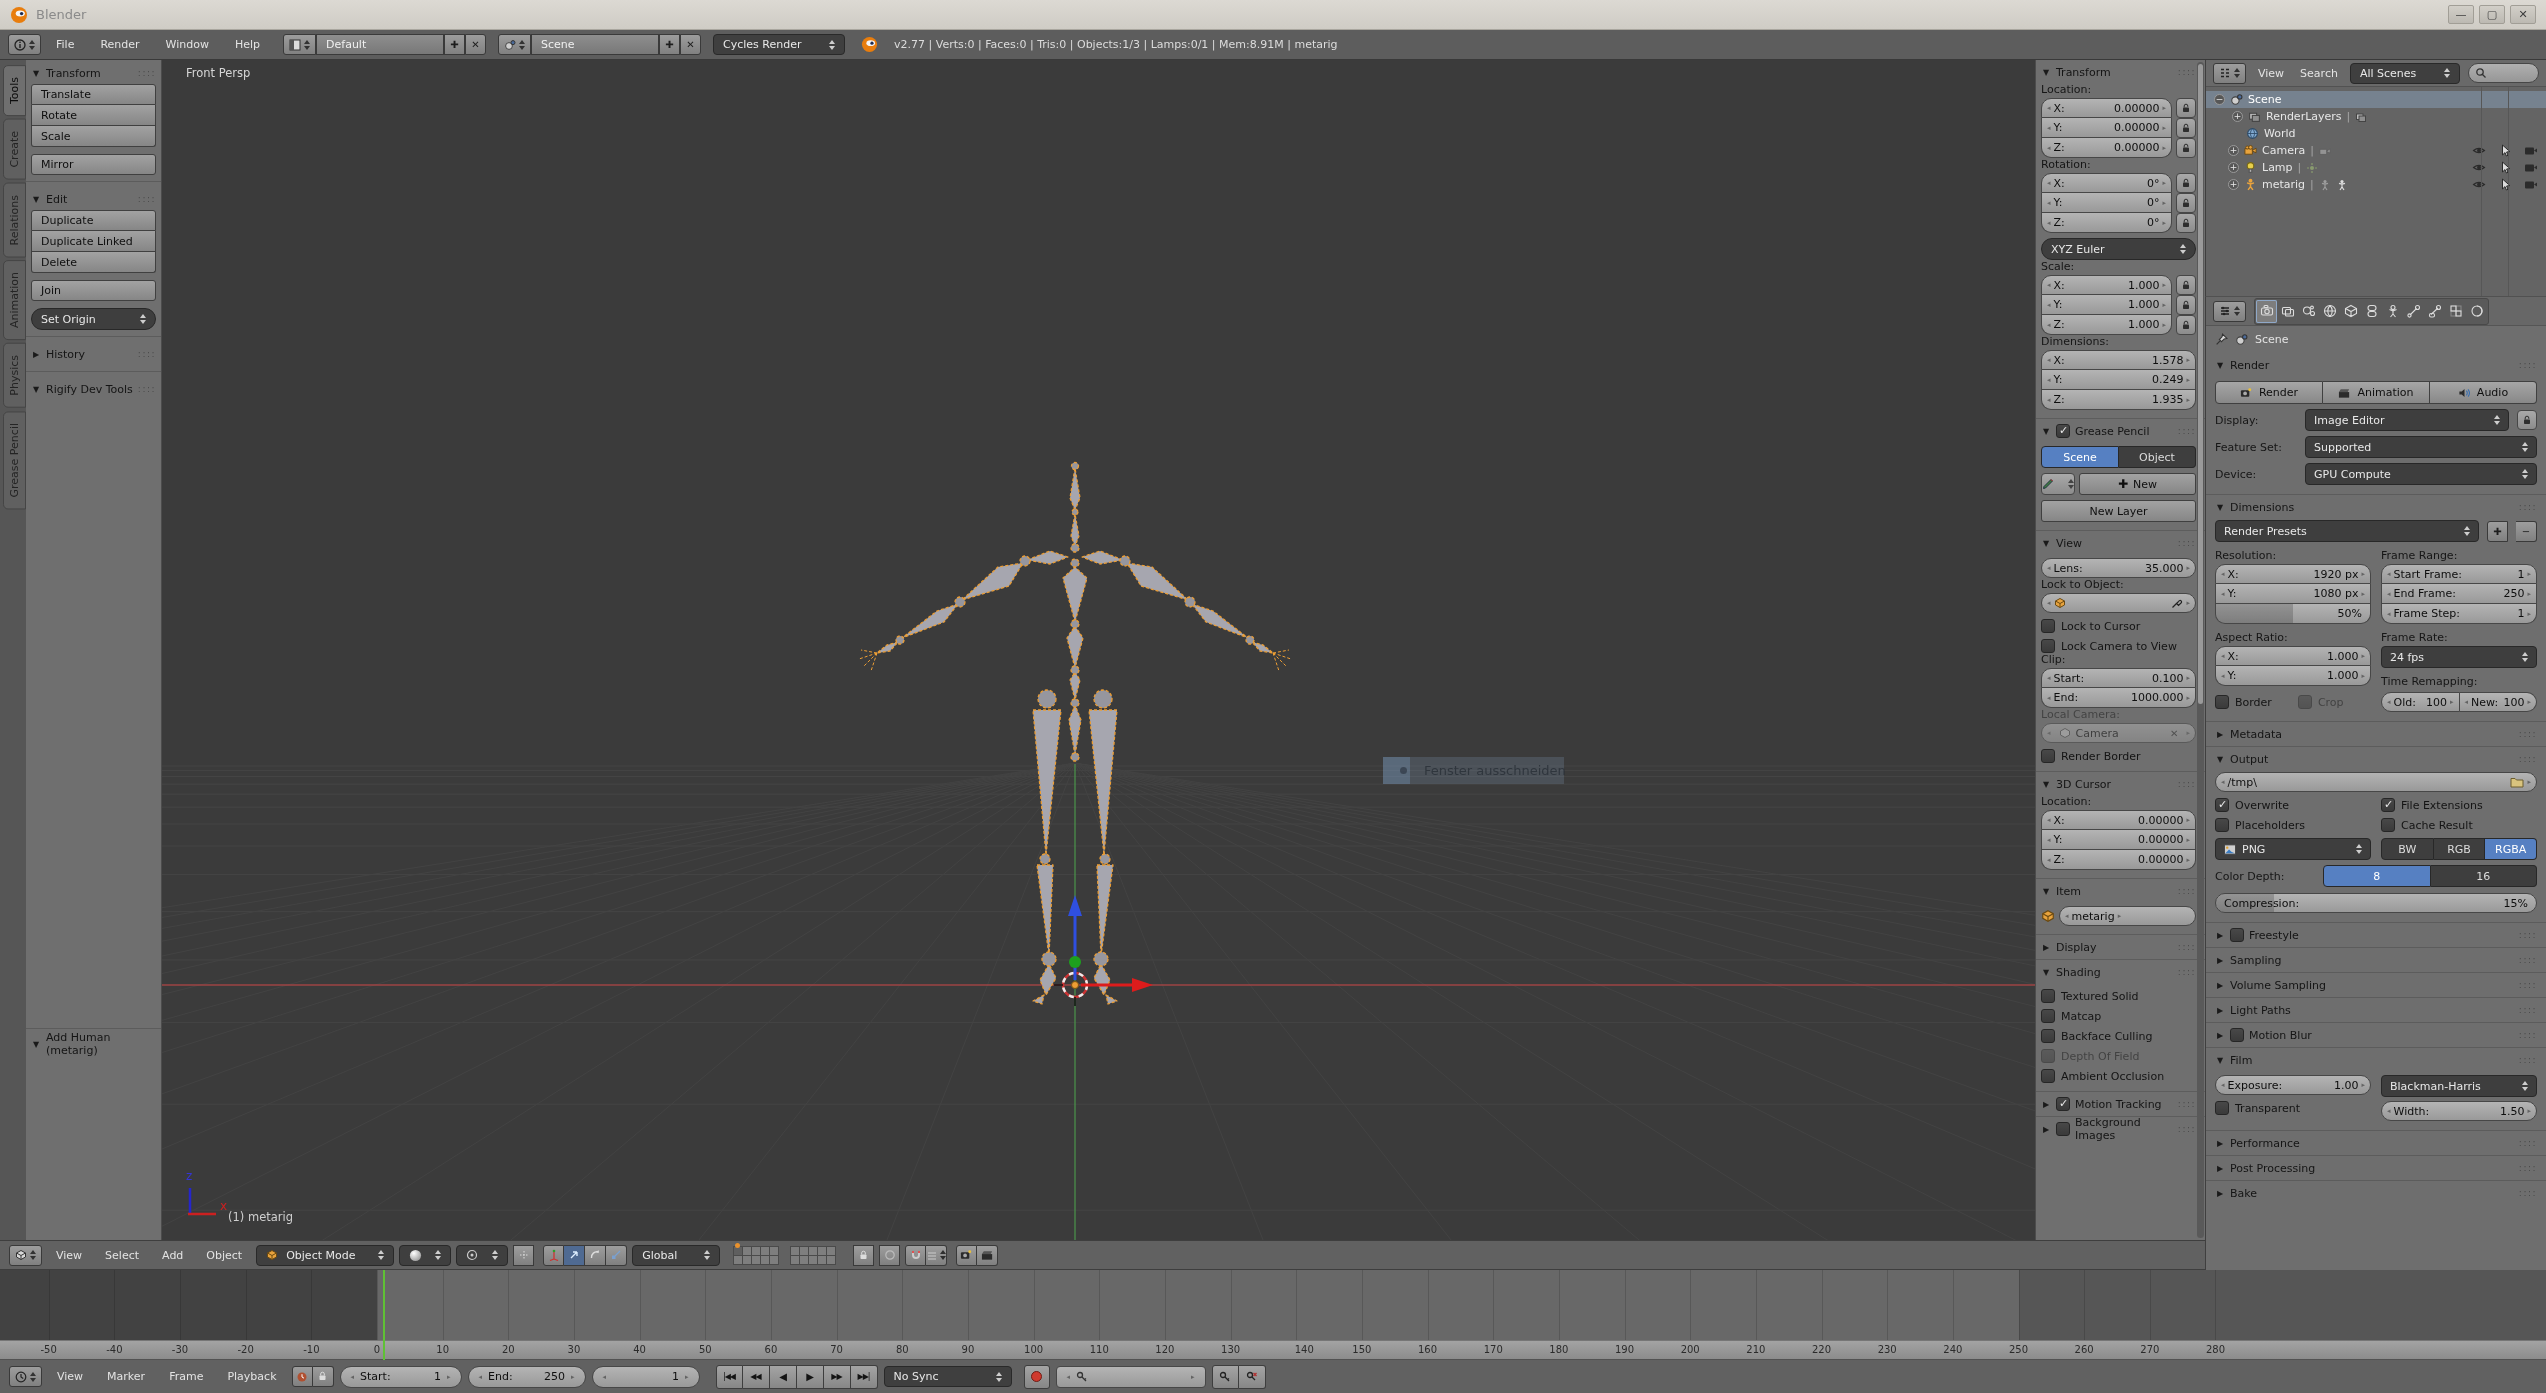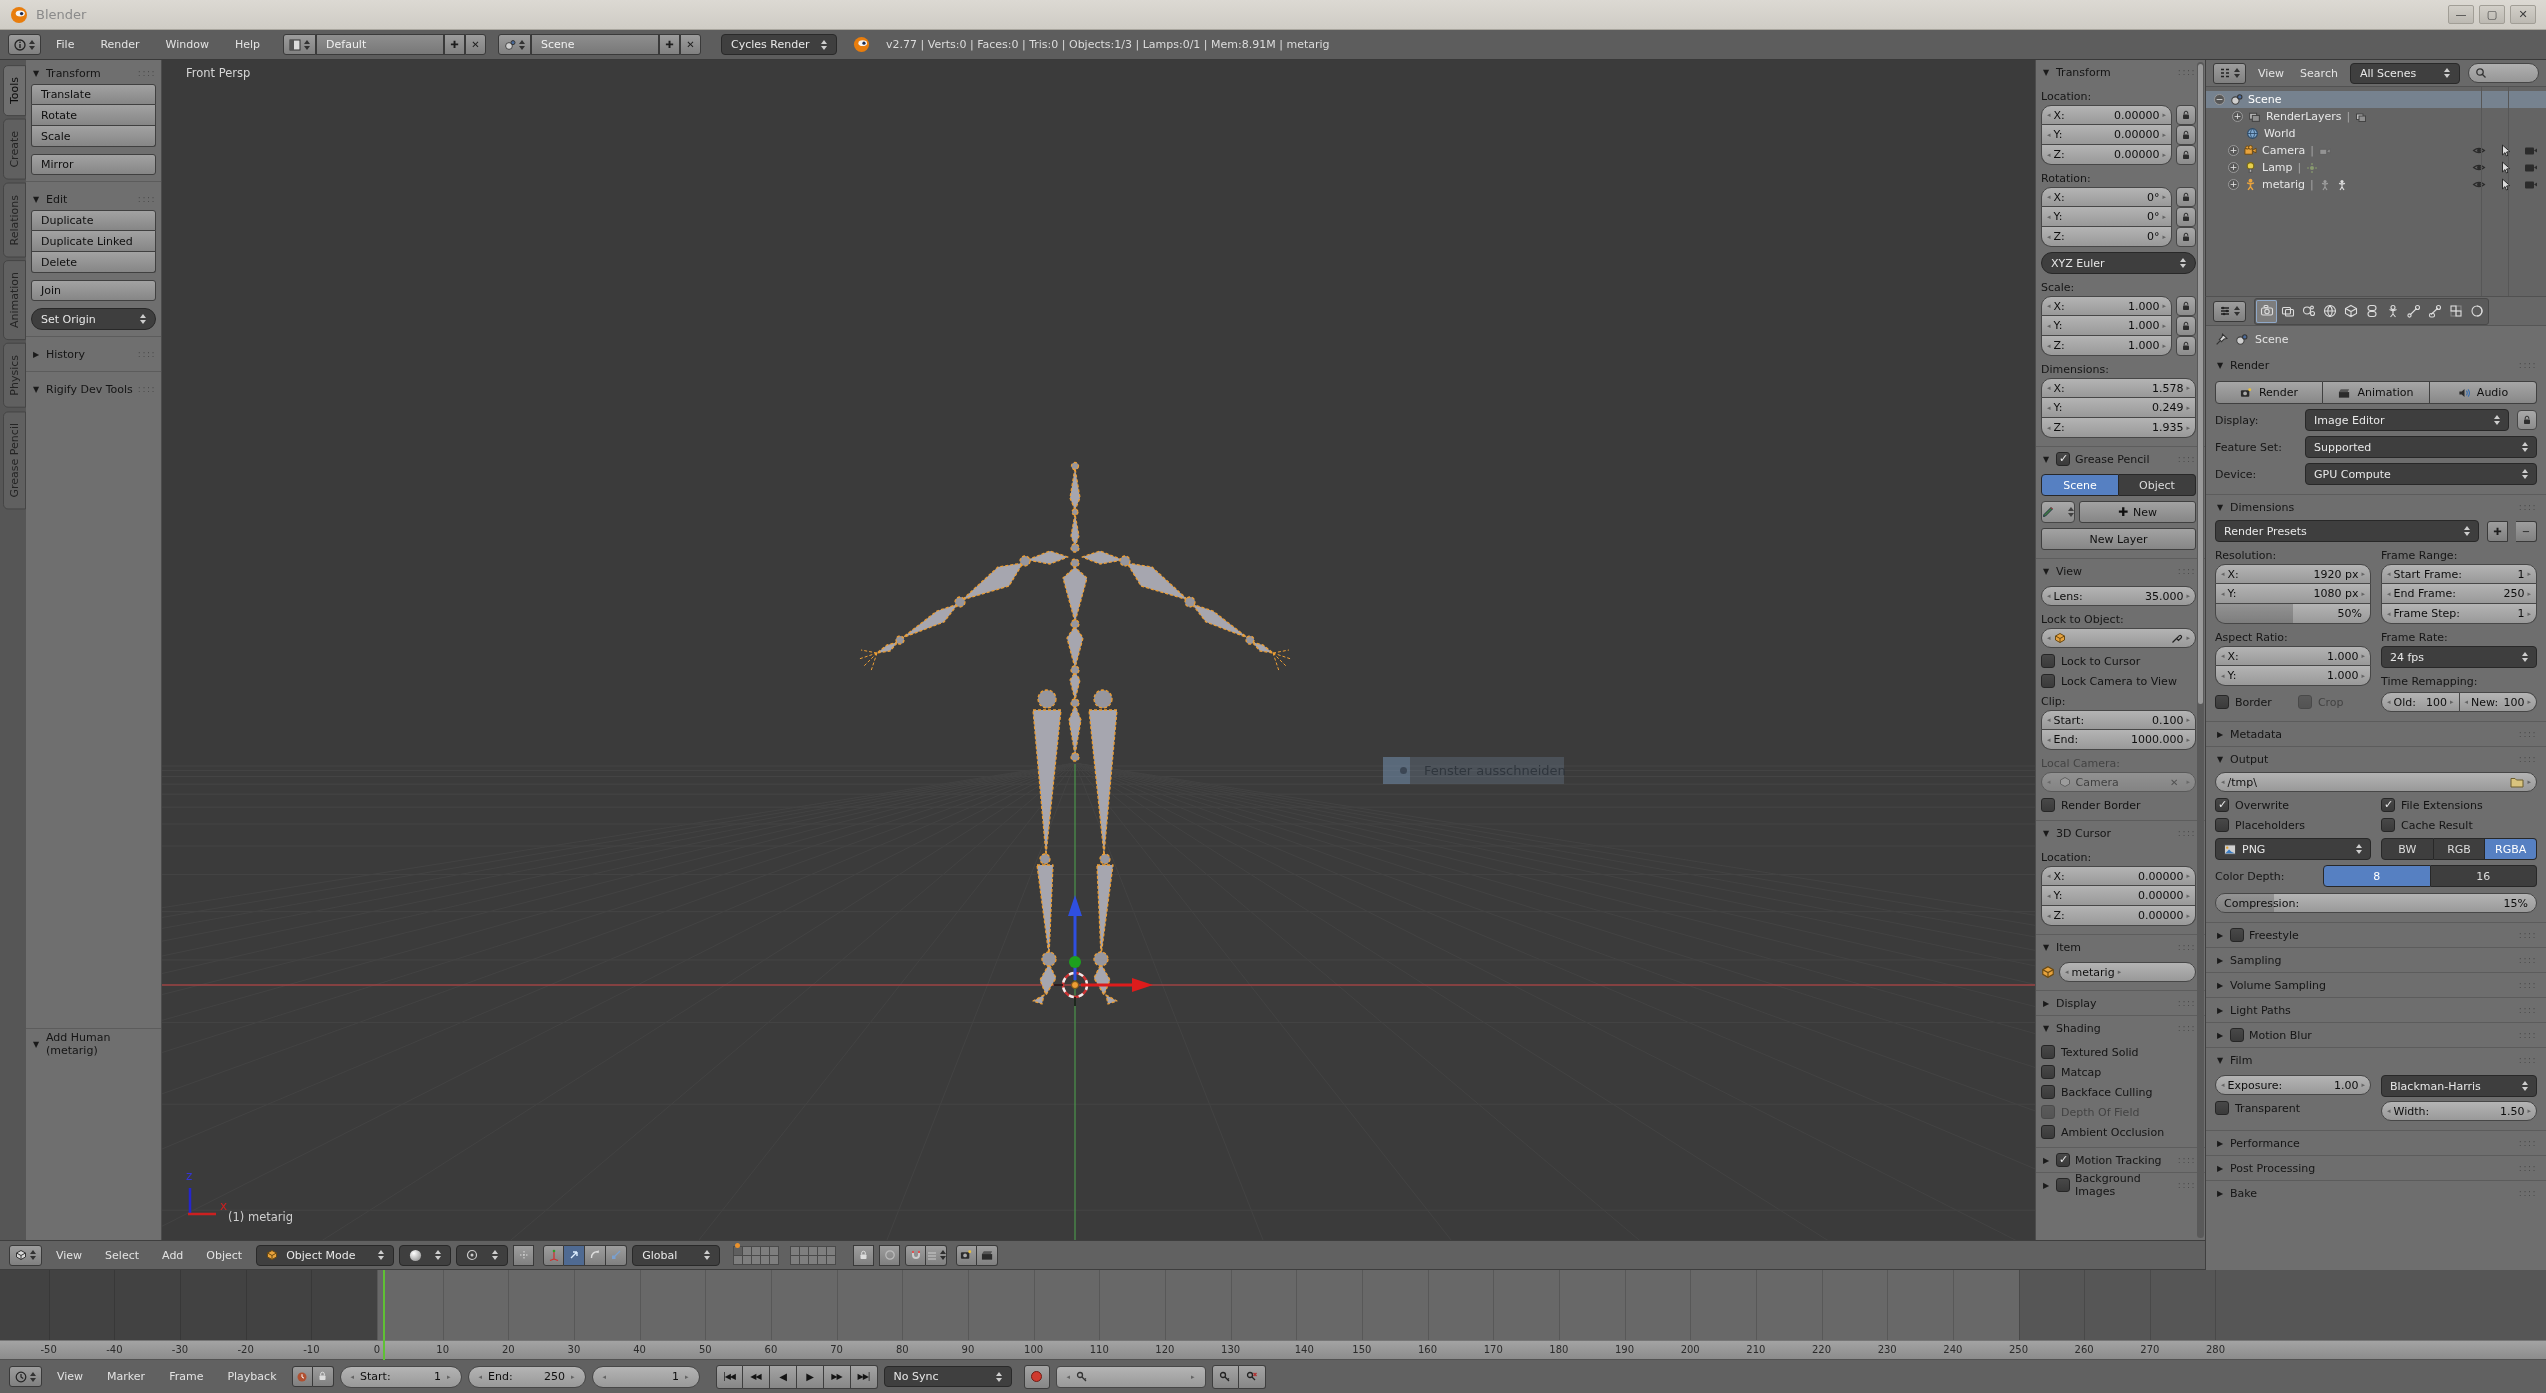--- a/index.html
+++ b/index.html
@@ -59,21 +59,21 @@
 .num{flex:1;height:20px;background:linear-gradient(#b4b4b4,#999);border:1px solid #474747;display:flex;align-items:center;padding:0 5px;color:#0e0e0e;min-width:0}
 .num::before{content:"◂";font-size:7px;color:rgba(0,0,0,.4);margin-right:3px}
 .num::after{content:"▸";font-size:7px;color:rgba(0,0,0,.4);margin-left:3px}
 .num .a{margin-right:auto;white-space:nowrap}
 .num .v{white-space:nowrap}
 .r1{border-radius:10px}
 .rt{border-radius:10px 10px 0 0}
 .rm{border-radius:0;border-top:none}
 .rb{border-radius:0 0 10px 10px;border-top:none}
 .lockbtn{width:20px;height:20px;background:linear-gradient(#a9a9a9,#8c8c8c);border:1px solid #474747;border-radius:4px;display:flex;align-items:center;justify-content:center;flex:none}
-.nlbl{margin-top:7px;color:#161616}
+.nlbl{margin-top:0;color:#161616}
 .cbrow{display:flex;align-items:center;gap:6px;margin-top:6px;color:#141414}
 .cb{width:14px;height:14px;background:linear-gradient(#484848,#3a3a3a);border:1px solid #262626;border-radius:3px;position:relative;flex:none}
 .cb.on::after{content:"✓";position:absolute;left:2px;top:-1px;color:#ececec;font-size:11px}
 .dis{opacity:.5}
 .segs{display:flex;flex:1;margin-top:4px}
 .seg{flex:1;height:22px;display:flex;align-items:center;justify-content:center;background:#3e3e3e;color:#dcdcdc;border:1px solid #282828;border-left-width:0}
 .segs .seg:first-child{border-radius:4px 0 0 4px;border-left-width:1px}
 .segs .seg:last-child{border-radius:0 4px 4px 0}
 .seg.blue{background:#5680c2;color:#fff}
 #npscroll{position:absolute;right:1px;top:2px;width:7px;height:1176px;background:#595959;border-radius:4px}
@@ -205,21 +205,21 @@
         </svg>
         <span class="ud">
           <i class="u"></i>
           <i class="d"></i>
         </span>
       </span>
     <span class="selfield">Scene</span>
     <span class="sqbtn">✚</span>
     <span class="sqbtn">✕</span>
   </span>
-  <span class="dd" style="width:116px;margin-left:16px">
+  <span class="dd" style="width:132px;margin-left:8px">
       <span>Cycles Render</span>
       <span class="ud">
         <i class="u"></i>
         <i class="d"></i>
       </span>
     </span>
   <svg width="17" height="17" viewBox="0 0 18 18" style="margin-left:12px">
       <circle cx="9" cy="9" r="8" fill="#e87d0d"></circle>
       <ellipse cx="10.3" cy="7.6" rx="4.6" ry="3" fill="#f4f4f4"></ellipse>
       <circle cx="11.6" cy="7.6" r="1.7" fill="#1b2b52"></circle>

